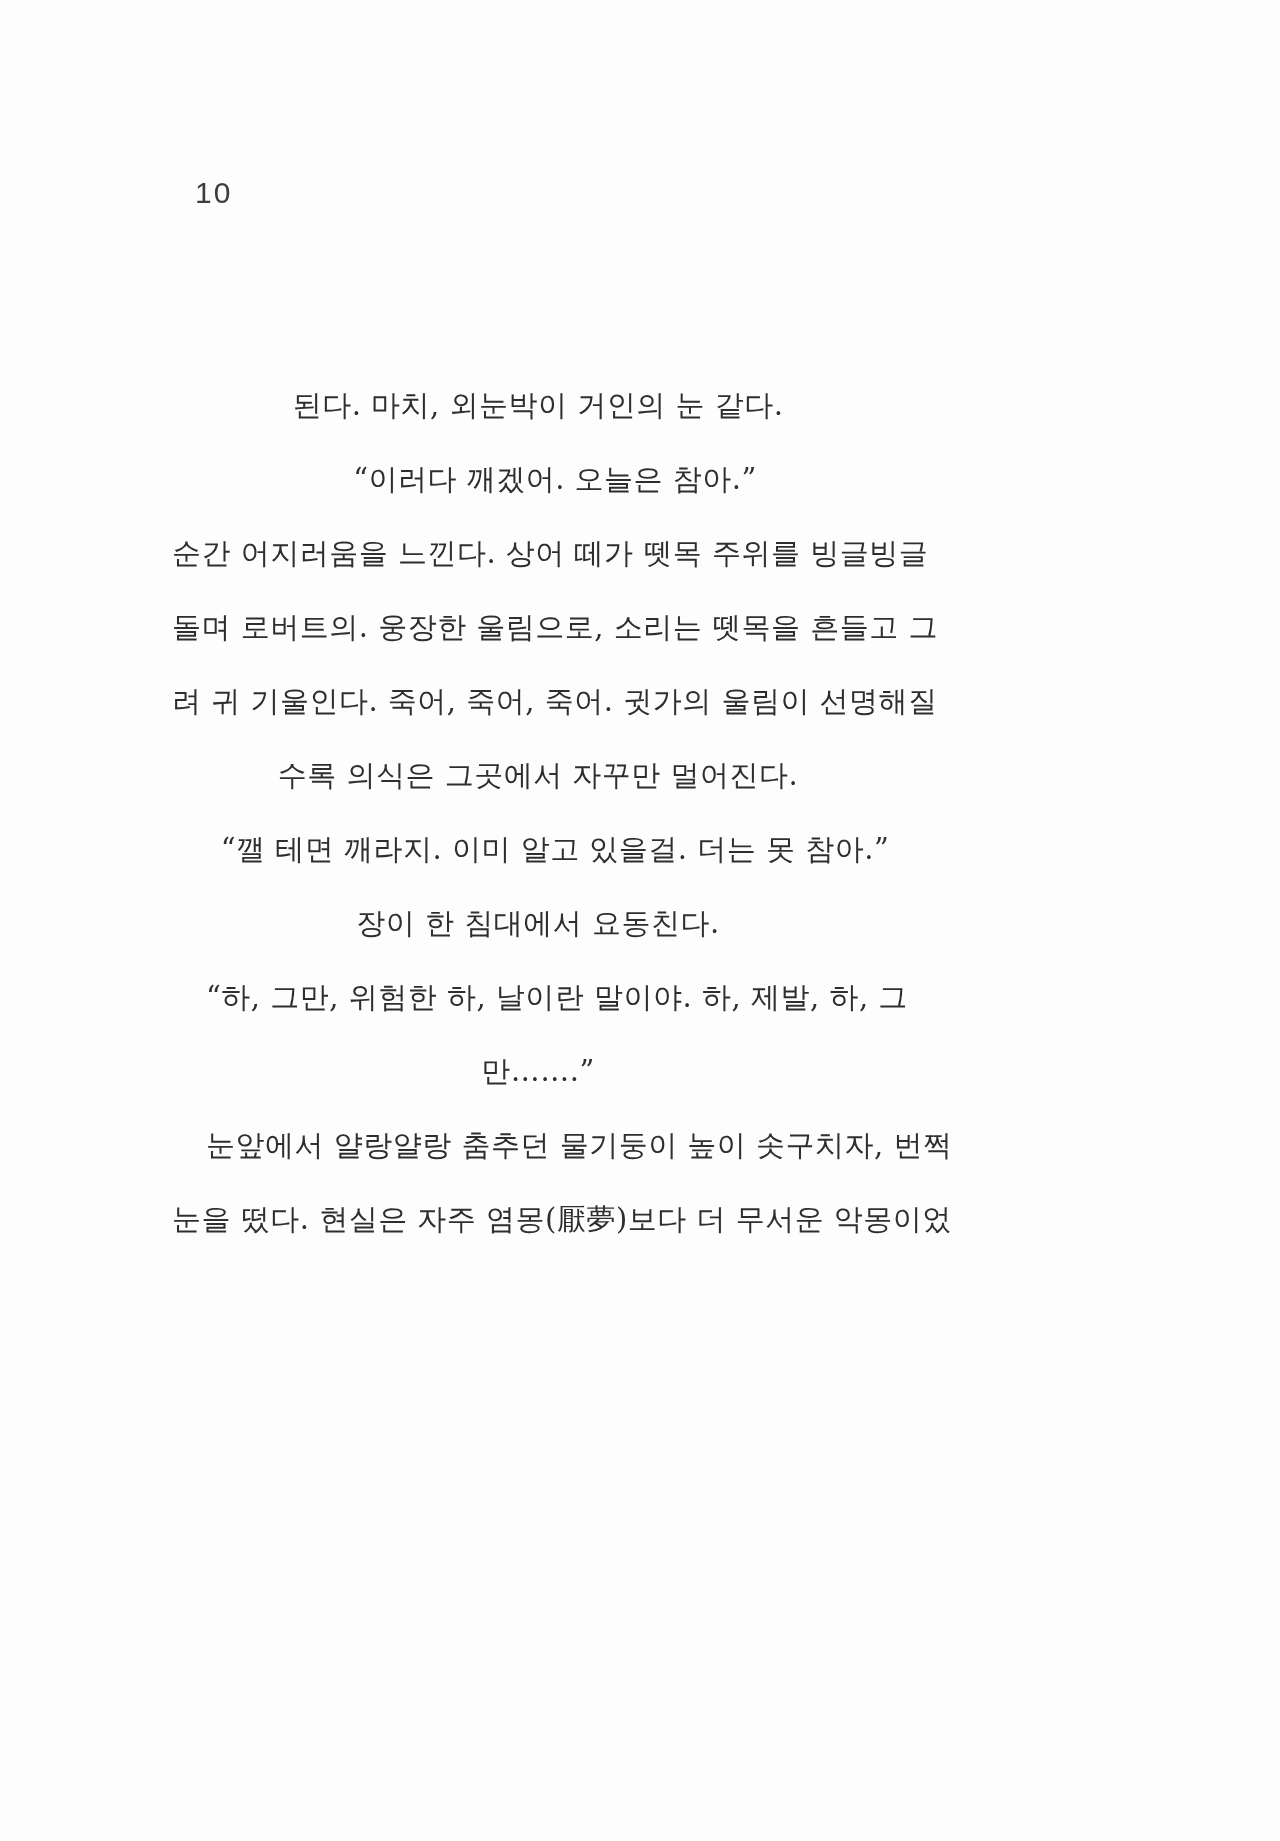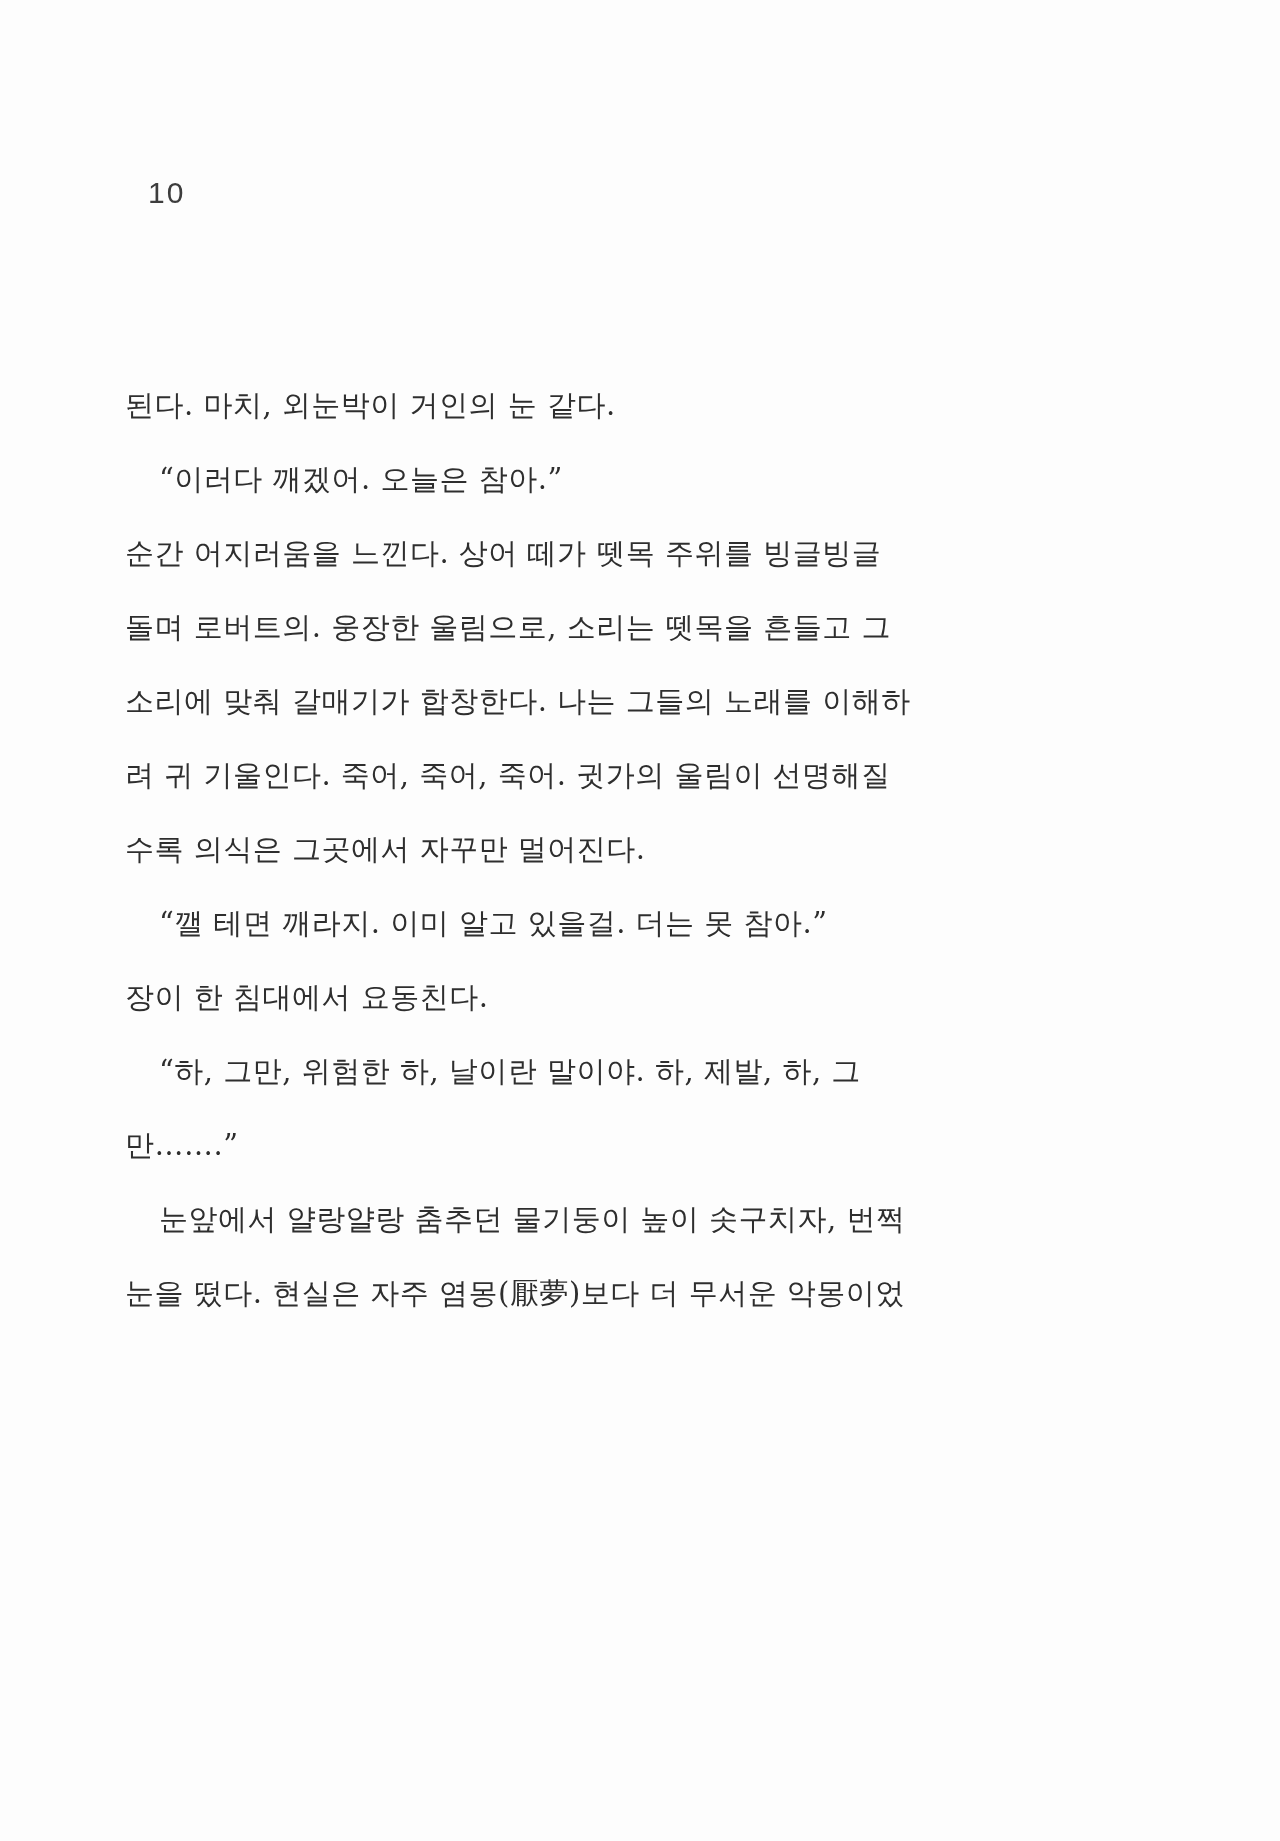--- a/index.html
+++ b/index.html
@@ -10,20 +10,21 @@
     width: 1280px;
     height: 1841px;
     background: #fdfdfd;
     position: relative;
     font-family: "DejaVu Serif", "Liberation Serif", serif;
     overflow: hidden;
   }
   .page {
     position: absolute;
     inset: 0;
+    margin-left: 47px;
   }
   .page-number {
     position: absolute;
     left: 148px;
     top: 176px;
     font-family: "Liberation Sans", "DejaVu Sans", sans-serif;
     font-size: 30px;
     line-height: 34px;
     color: #3d3d3d;
     letter-spacing: 2px;
@@ -34,40 +35,40 @@
     top: 368px;
     width: 732px;
     font-size: 29px;
     color: #2e2e2e;
   }
   .line {
     height: 74px;
     line-height: 74px;
     white-space: nowrap;
     letter-spacing: 0.5px;
+    text-align: center;
   }
   .line.indent {
     padding-left: 34px;
   }
   .line.justify {
     text-align: justify;
     text-align-last: justify;
   }
 </style>
 </head>
 <body style="background: rgb(253, 253, 253);">
 
 <div class="page">
   <div class="page-number">10</div>
   <div class="text-block" style="color: rgb(46, 46, 46);">
       <div class="line">된다. 마치, 외눈박이 거인의 눈 같다.</div>
       <div class="line indent">“이러다 깨겠어. 오늘은 참아.”</div>
       <div class="line justify">순간 어지러움을 느낀다. 상어 떼가 뗏목 주위를 빙글빙글</div>
       <div class="line justify">돌며 로버트의. 웅장한 울림으로, 소리는 뗏목을 흔들고 그</div>
-      <div class="line justify">소리에 맞춰 갈매기가 합창한다. 나는 그들의 노래를 이해하</div>
       <div class="line justify">려 귀 기울인다. 죽어, 죽어, 죽어. 귓가의 울림이 선명해질</div>
       <div class="line">수록 의식은 그곳에서 자꾸만 멀어진다.</div>
       <div class="line indent">“깰 테면 깨라지. 이미 알고 있을걸. 더는 못 참아.”</div>
       <div class="line">장이 한 침대에서 요동친다.</div>
       <div class="line indent justify">“하, 그만, 위험한 하, 날이란 말이야. 하, 제발, 하, 그</div>
       <div class="line">만…….”</div>
       <div class="line indent justify">눈앞에서 얄랑얄랑 춤추던 물기둥이 높이 솟구치자, 번쩍</div>
       <div class="line justify">눈을 떴다. 현실은 자주 염몽(厭夢)보다 더 무서운 악몽이었</div>
     </div>
 </div>

